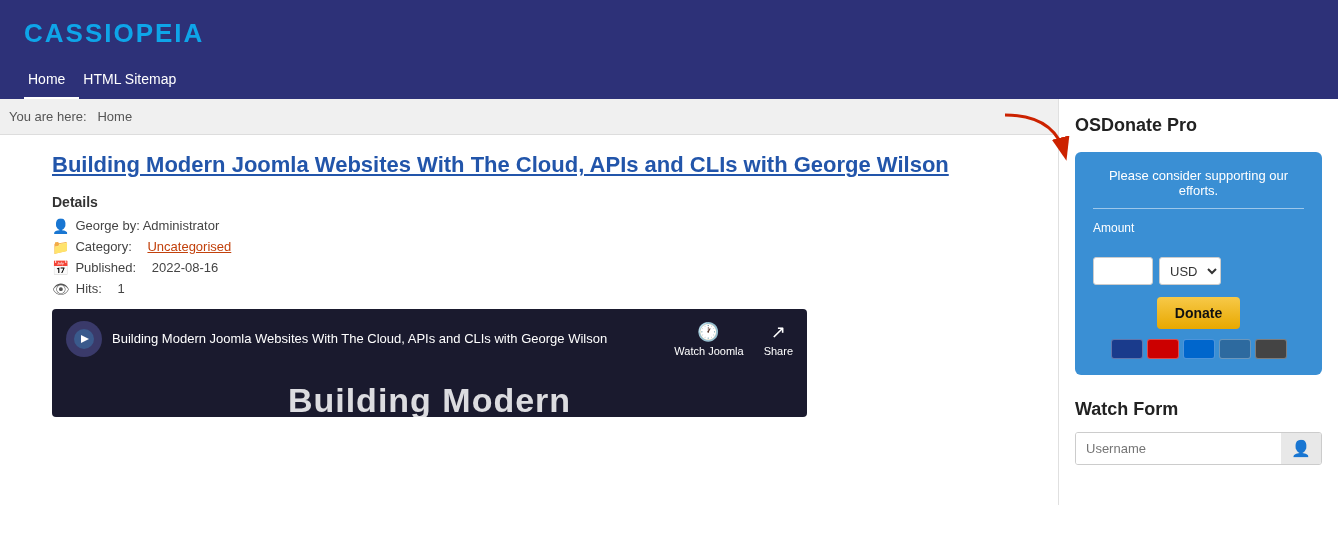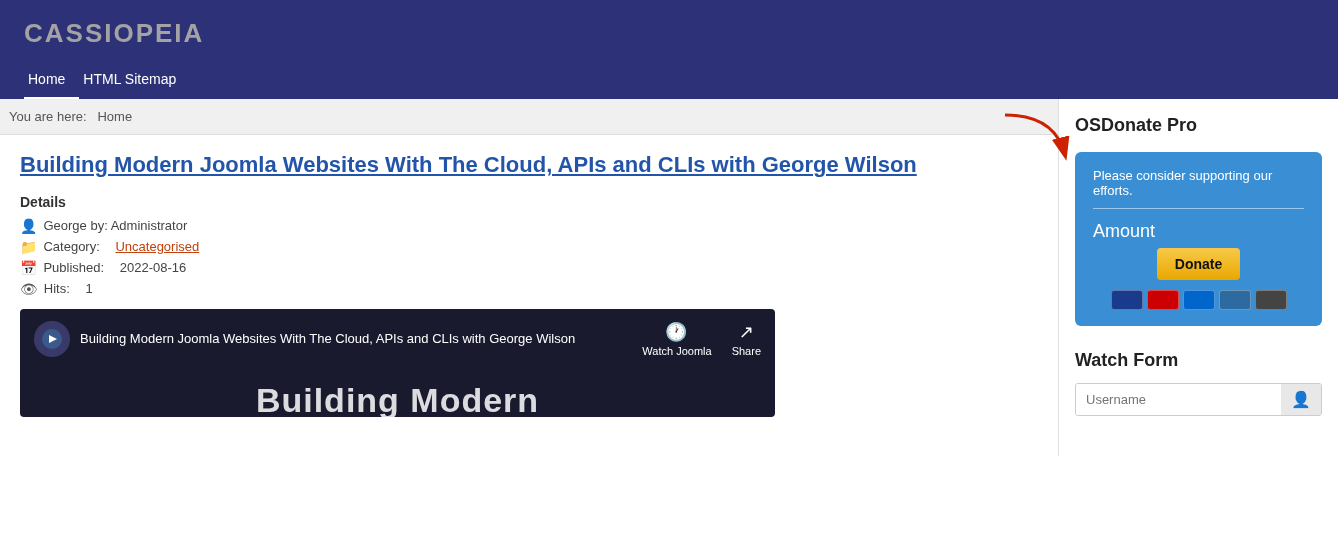--- a/index.html
+++ b/index.html
@@ -4,21 +4,21 @@
   <style>
     * { box-sizing: border-box; margin: 0; padding: 0; }
     body { font-family: Arial, sans-serif; font-size: 14px; color: #333; background: #fff; }
 
     
     .site-header {
       background: #2d3178;
       padding: 18px 24px 0 24px;
     }
     .site-title {
-      color: #a3a3a3;
+      color: #0ea5e9;
       font-size: 26px;
       font-weight: bold;
       letter-spacing: 2px;
       text-transform: uppercase;
       margin-bottom: 14px;
     }
     .main-nav {
       display: flex;
       gap: 0;
     }
@@ -54,20 +54,21 @@
       font-size: 13px;
       color: #555;
       border-bottom: 1px solid #ddd;
     }
     .breadcrumb .here-label { color: #555; }
     .breadcrumb .home-link { color: #555; }
 
     
     .article-area {
       padding: 16px 20px;
+      margin-left: 32px;
     }
     .article-title {
       font-size: 22px;
       font-weight: bold;
       color: #2255aa;
       text-decoration: underline;
       line-height: 1.3;
       margin-bottom: 14px;
       cursor: pointer;
     }
@@ -189,29 +190,29 @@
 
     
     .donate-box {
       background: #3a8fd4;
       border-radius: 6px;
       padding: 16px 18px;
       color: #fff;
       position: relative;
     }
     .donate-box .support-text {
-      text-align: left;
+      text-align: center;
       font-size: 13px;
       margin-bottom: 12px;
       padding-bottom: 10px;
       border-bottom: 1px solid rgba(255,255,255,0.5);
     }
     .donate-box .amount-label {
-      font-size: 18px;
-      margin-bottom: 6px;
+      font-size: 12px;
+      margin-bottom: 22px;
       color: #fff;
     }
     .donate-amount-row {
       display: flex;
       align-items: center;
       gap: 6px;
       margin-bottom: 12px;
     }
     .donate-amount-input {
       width: 60px;
@@ -367,20 +368,28 @@
               <polygon points="0 0, 8 3, 0 6" fill="#cc2200"></polygon>
             </marker>
           </defs>
           <path d="M10,10 Q60,10 70,50" stroke="#cc2200" stroke-width="3" fill="none" marker-end="url(#arrowhead)"></path>
         </svg>
       </div>
 
       <div class="donate-box">
         <div class="support-text">Please consider supporting our efforts.</div>
         <div class="amount-label">Amount</div>
+        <div class="donate-amount-row">
+          <input class="donate-amount-input" type="text" value="" style="">
+          <select class="donate-currency-select">
+            <option>USD</option>
+            <option>EUR</option>
+            <option>GBP</option>
+          </select>
+        </div>
         <button class="donate-btn">Donate</button>
         <div class="donate-cards">
 
           <span style="display:inline-block;width:32px;height:20px;background:#1a3b8c;border-radius:3px;border:1px solid rgba(255,255,255,0.3);"></span>
           <span style="display:inline-block;width:32px;height:20px;background:#cc0000;border-radius:3px;border:1px solid rgba(255,255,255,0.3);"></span>
           <span style="display:inline-block;width:32px;height:20px;background:#0066cc;border-radius:3px;border:1px solid rgba(255,255,255,0.3);"></span>
           <span style="display:inline-block;width:32px;height:20px;background:#2d6a9f;border-radius:3px;border:1px solid rgba(255,255,255,0.3);"></span>
           <span style="display:inline-block;width:32px;height:20px;background:#444;border-radius:3px;border:1px solid rgba(255,255,255,0.3);"></span>
         </div>
       </div>

